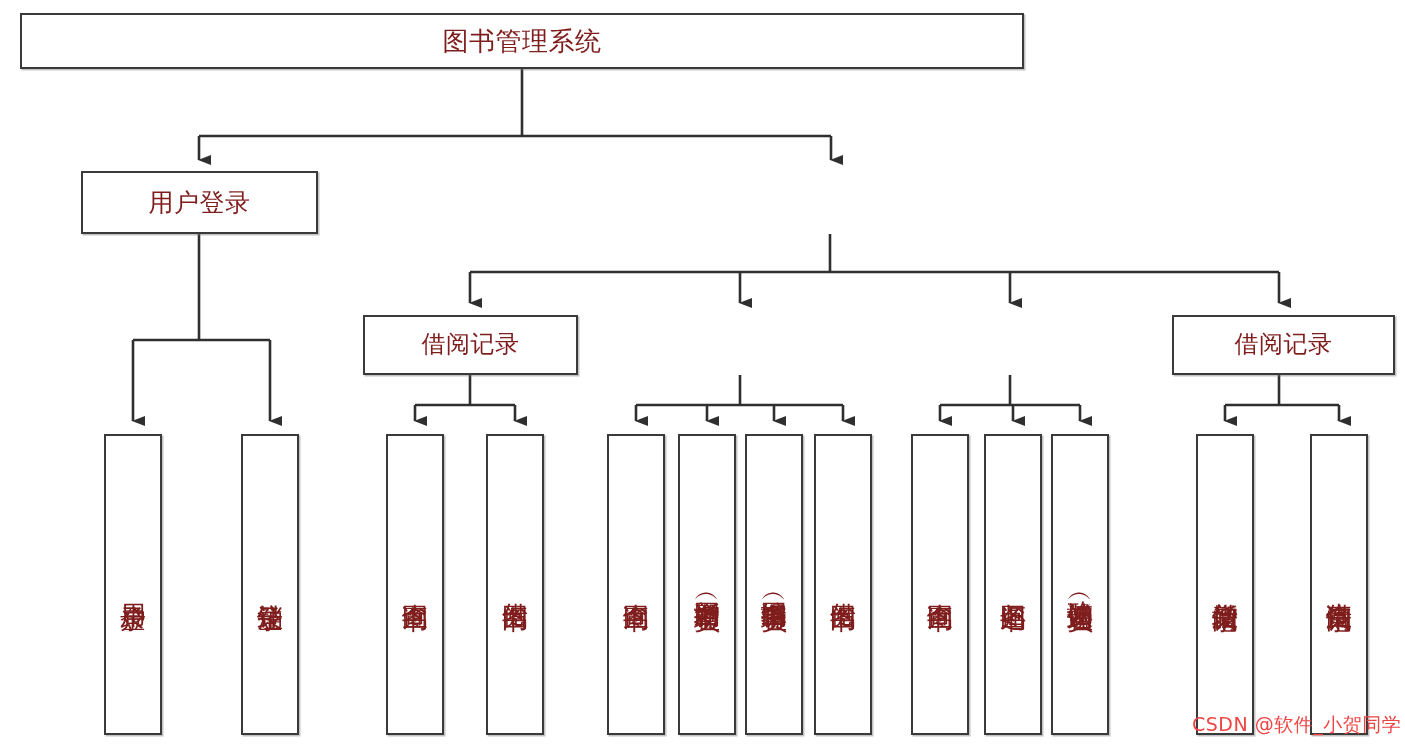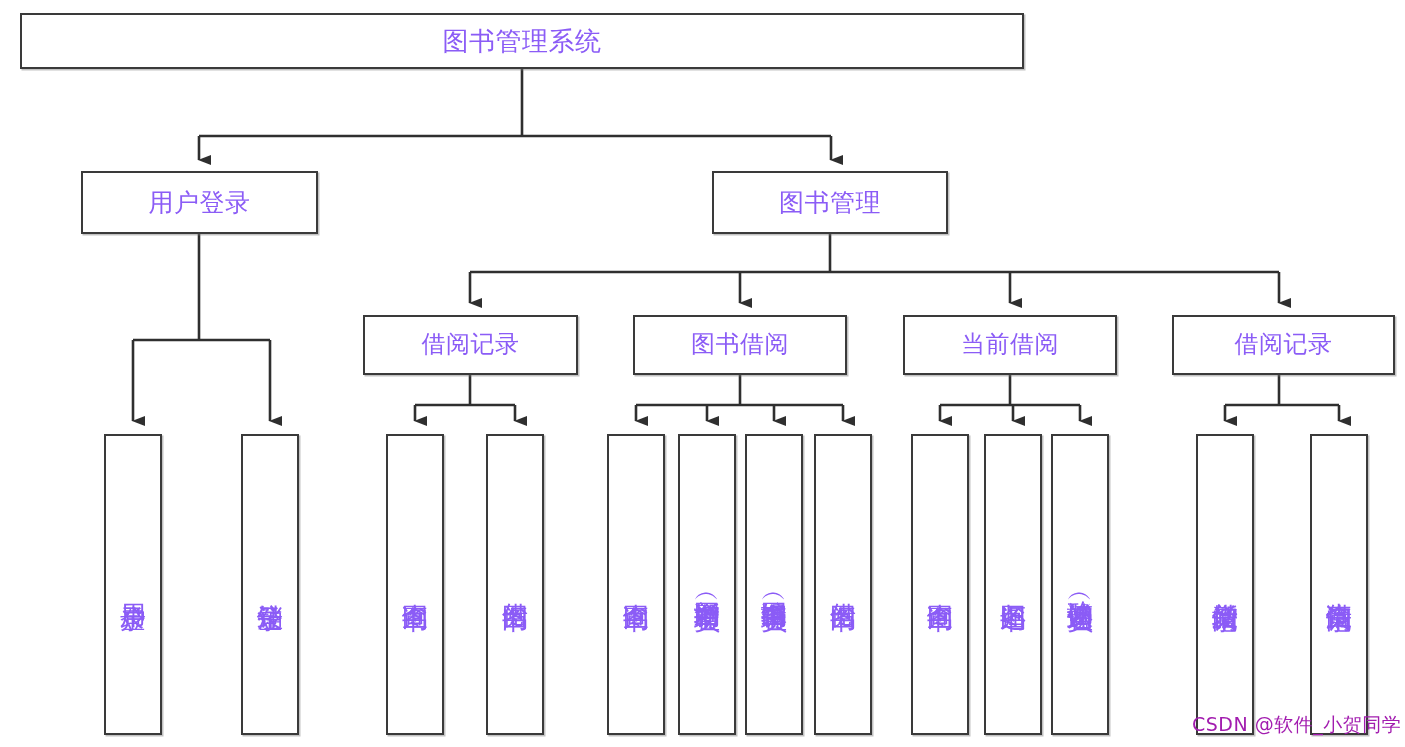--- a/index.html
+++ b/index.html
@@ -26,21 +26,21 @@
     pointer-events: none;
   }
   .node {
     position: absolute;
     box-sizing: border-box;
     border: 2.5px solid #3a3a3a;
     background: #ffffff;
     display: flex;
     align-items: center;
     justify-content: center;
-    color: #8b5cf6;
+    color: #7f1d1d;
     box-shadow: 1.5px 1.5px 0 rgba(120,120,120,0.45);
   }
   .node .label {
     display: block;
     text-align: center;
     line-height: 1.16;
     letter-spacing: 0.5px;
   }
   .node.root .label { font-size: 26px; }
   .node.lvl2 .label { font-size: 25px; }
@@ -120,32 +120,23 @@
     </g>
   </svg>
 
   <div class="node root" id="n-root" style="left: 20px; top: 13px; width: 1004px; height: 56px;">
     <span class="label">图书管理系统</span>
   </div>
 
   <div class="node lvl2" id="n-l2-0" style="left: 81px; top: 171px; width: 237px; height: 63px;">
     <span class="label">用户登录</span>
   </div>
-  <div class="node lvl2" id="n-l2-1" style="left: 712px; top: 171px; width: 236px; height: 63px;">
-    <span class="label">图书管理</span>
-  </div>
 
   <div class="node lvl3" id="n-l3-0" style="left: 363px; top: 315px; width: 215px; height: 60px;">
     <span class="label">借阅记录</span>
-  </div>
-  <div class="node lvl3" id="n-l3-1" style="left: 633px; top: 315px; width: 214px; height: 60px;">
-    <span class="label">图书借阅</span>
-  </div>
-  <div class="node lvl3" id="n-l3-2" style="left: 903px; top: 315px; width: 214px; height: 60px;">
-    <span class="label">当前借阅</span>
   </div>
   <div class="node lvl3" id="n-l3-3" style="left: 1172px; top: 315px; width: 223px; height: 60px;">
     <span class="label">借阅记录</span>
   </div>
 
   <div class="node leaf" id="n-lf-0" style="left: 104px; top: 434px; width: 58px; height: 301px;">
     <span class="label">用户登录</span>
   </div>
   <div class="node leaf" id="n-lf-1" style="left: 241px; top: 434px; width: 58px; height: 301px;">
     <span class="label">注销登录</span>
@@ -177,15 +168,15 @@
   <div class="node leaf" id="n-lf-10" style="left: 1051px; top: 434px; width: 58px; height: 301px;">
     <span class="label">确认归还（管理员）</span>
   </div>
   <div class="node leaf" id="n-lf-11" style="left: 1196px; top: 434px; width: 58px; height: 301px;">
     <span class="label">新增借阅记录</span>
   </div>
   <div class="node leaf" id="n-lf-12" style="left: 1310px; top: 434px; width: 58px; height: 301px;">
     <span class="label">查询借阅记录</span>
   </div>
 
-  <div class="watermark" id="wm" style="left: 1192px; top: 712px; color: #a21caf;">CSDN @软件_小贺同学</div>
+  <div class="watermark" id="wm" style="left: 1192px; top: 712px; color: #ef4444;">CSDN @软件_小贺同学</div>
 
 </div>
 
 </body></html>

